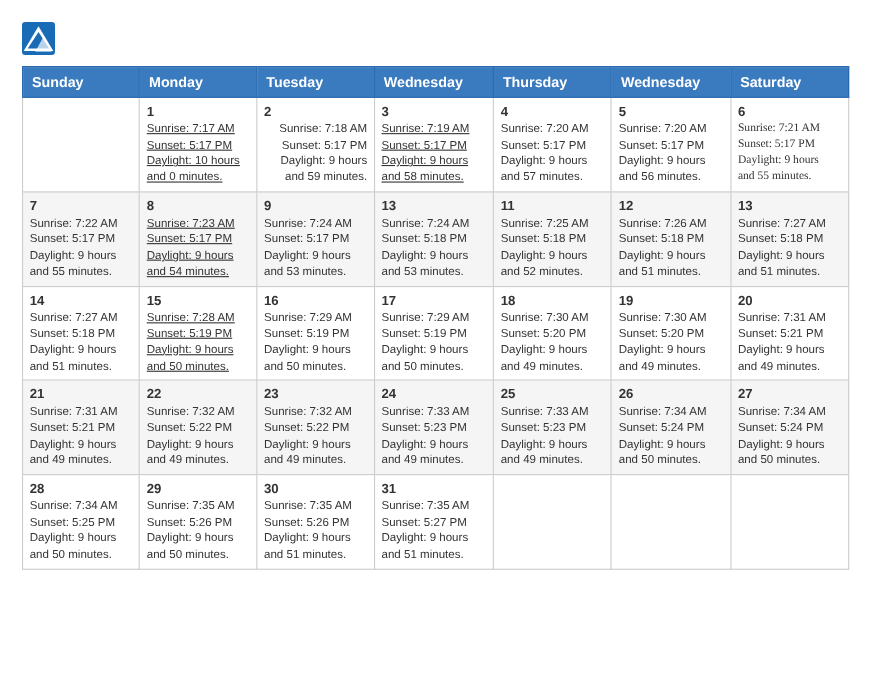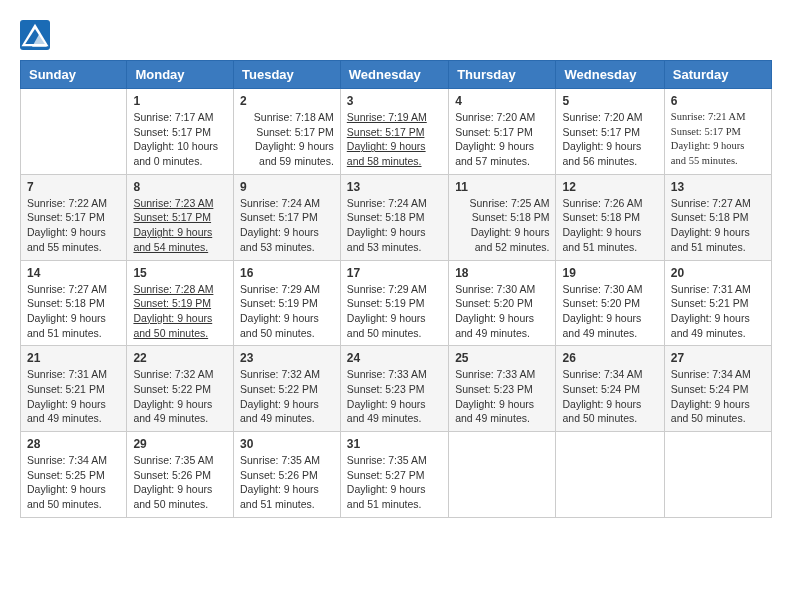--- a/index.html
+++ b/index.html
@@ -121,21 +121,21 @@
         <th>Thursday</th>
         <th>Wednesday</th>
         <th>Saturday</th>
       </tr>
   </thead>
   <tbody id="calendar-body">
   <tr>
         <td class="empty-cell"></td>
         <td>
           <span class="day-number">1</span>
-          <div class="day-info" style="white-space: pre-line;">Sunrise: 7:17 AM
+          <div class="day-info" style="white-space: pre-line; text-decoration: underline;">Sunrise: 7:17 AM
 Sunset: 5:17 PM
 Daylight: 10 hours
 and 0 minutes.</div>
         </td>
         <td>
           <span class="day-number">2</span>
           <div class="day-info" style="white-space: pre-line; text-align: right;">Sunrise: 7:18 AM
 Sunset: 5:17 PM
 Daylight: 9 hours
 and 59 minutes.</div>
@@ -193,21 +193,21 @@
         </td>
         <td>
           <span class="day-number">13</span>
           <div class="day-info" style="white-space: pre-line;">Sunrise: 7:24 AM
 Sunset: 5:18 PM
 Daylight: 9 hours
 and 53 minutes.</div>
         </td>
         <td>
           <span class="day-number">11</span>
-          <div class="day-info" style="white-space: pre-line; text-align: right;">Sunrise: 7:25 AM
+          <div class="day-info" style="white-space: pre-line;">Sunrise: 7:25 AM
 Sunset: 5:18 PM
 Daylight: 9 hours
 and 52 minutes.</div>
         </td>
         <td>
           <span class="day-number">12</span>
           <div class="day-info" style="white-space: pre-line;">Sunrise: 7:26 AM
 Sunset: 5:18 PM
 Daylight: 9 hours
 and 51 minutes.</div>

